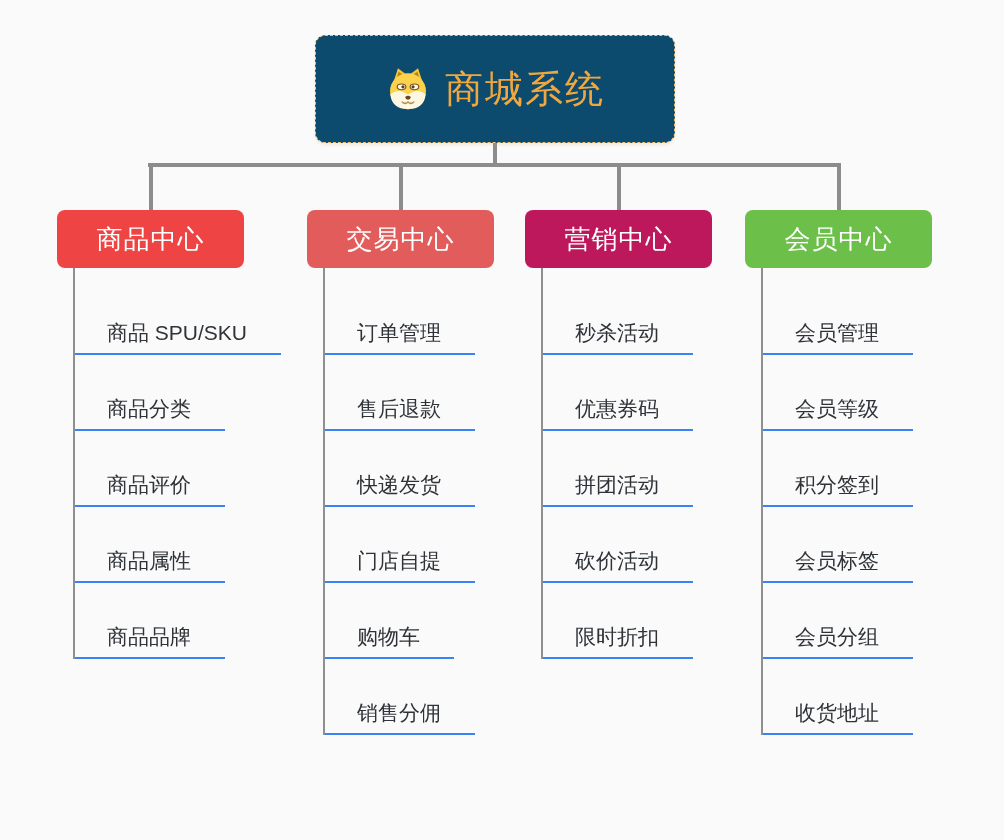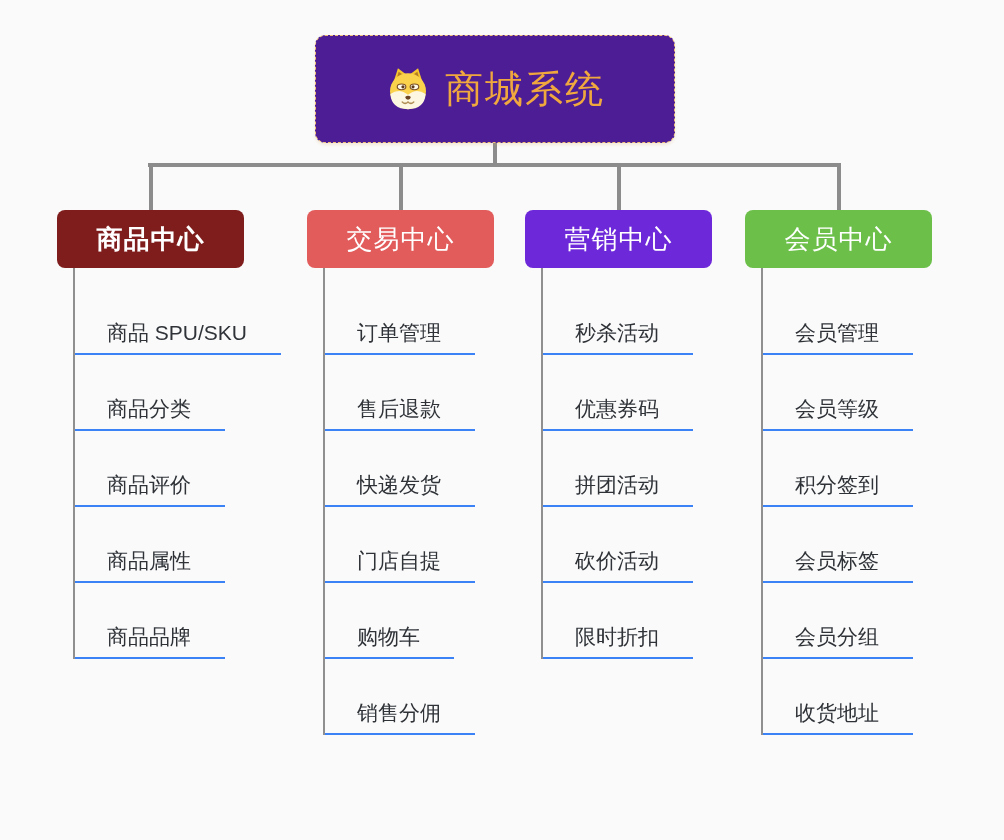--- a/index.html
+++ b/index.html
@@ -37,21 +37,21 @@
   .drop-0 { left: 149px; }
   .drop-1 { left: 399px; }
   .drop-2 { left: 617px; }
   .drop-3 { left: 837px; }
 
   
   .root {
     position: absolute;
     left: 315px; top: 35px;
     width: 358px; height: 106px;
-    background: #4c1d95;
+    background: #0c4a6e;
     border: 1px dashed #f2c178;
     border-radius: 10px;
     box-shadow: 0 2px 3px rgba(210, 160, 80, 0.18);
     display: flex;
     align-items: center;
     justify-content: center;
     gap: 14px;
   }
   .root-label {
     font-size: 38px;
@@ -129,21 +129,21 @@
         <circle cx="25" cy="29" r="2.2" fill="#5d3a1a"></circle>
         <circle cx="39" cy="29" r="2.2" fill="#5d3a1a"></circle>
         <path d="M28,43 q4,-3 8,0 q-1,4 -4,4 q-3,0 -4,-4 Z" fill="#6b4423"></path>
         <path d="M24,50 q4,4 8,0 q4,4 8,0" fill="none" stroke="#b08d55" stroke-width="2" stroke-linecap="round"></path>
       </svg>
     </span>
     <span class="root-label">商城系统</span>
   </div>
 
   <div class="branch branch-0">
-    <div class="branch-box" style="background: #7f1d1d; font-weight: bold;">
+    <div class="branch-box" style="background: #ef4444;">
       <span>商品中心</span>
     </div>
     <div class="leaf-col">
       <div class="leaf">
           <span class="leaf-line">商品 SPU/SKU</span>
         </div>
       <div class="leaf">
           <span class="leaf-line">商品分类</span>
         </div>
       <div class="leaf">
@@ -178,21 +178,21 @@
       <div class="leaf">
           <span class="leaf-line">购物车</span>
         </div>
       <div class="leaf">
           <span class="leaf-line">销售分佣</span>
         </div>
     </div>
   </div>
 
   <div class="branch branch-2">
-    <div class="branch-box" style="background: #6d28d9;">
+    <div class="branch-box" style="background: #be185d;">
       <span>营销中心</span>
     </div>
     <div class="leaf-col">
       <div class="leaf">
           <span class="leaf-line">秒杀活动</span>
         </div>
       <div class="leaf">
           <span class="leaf-line">优惠券码</span>
         </div>
       <div class="leaf">

